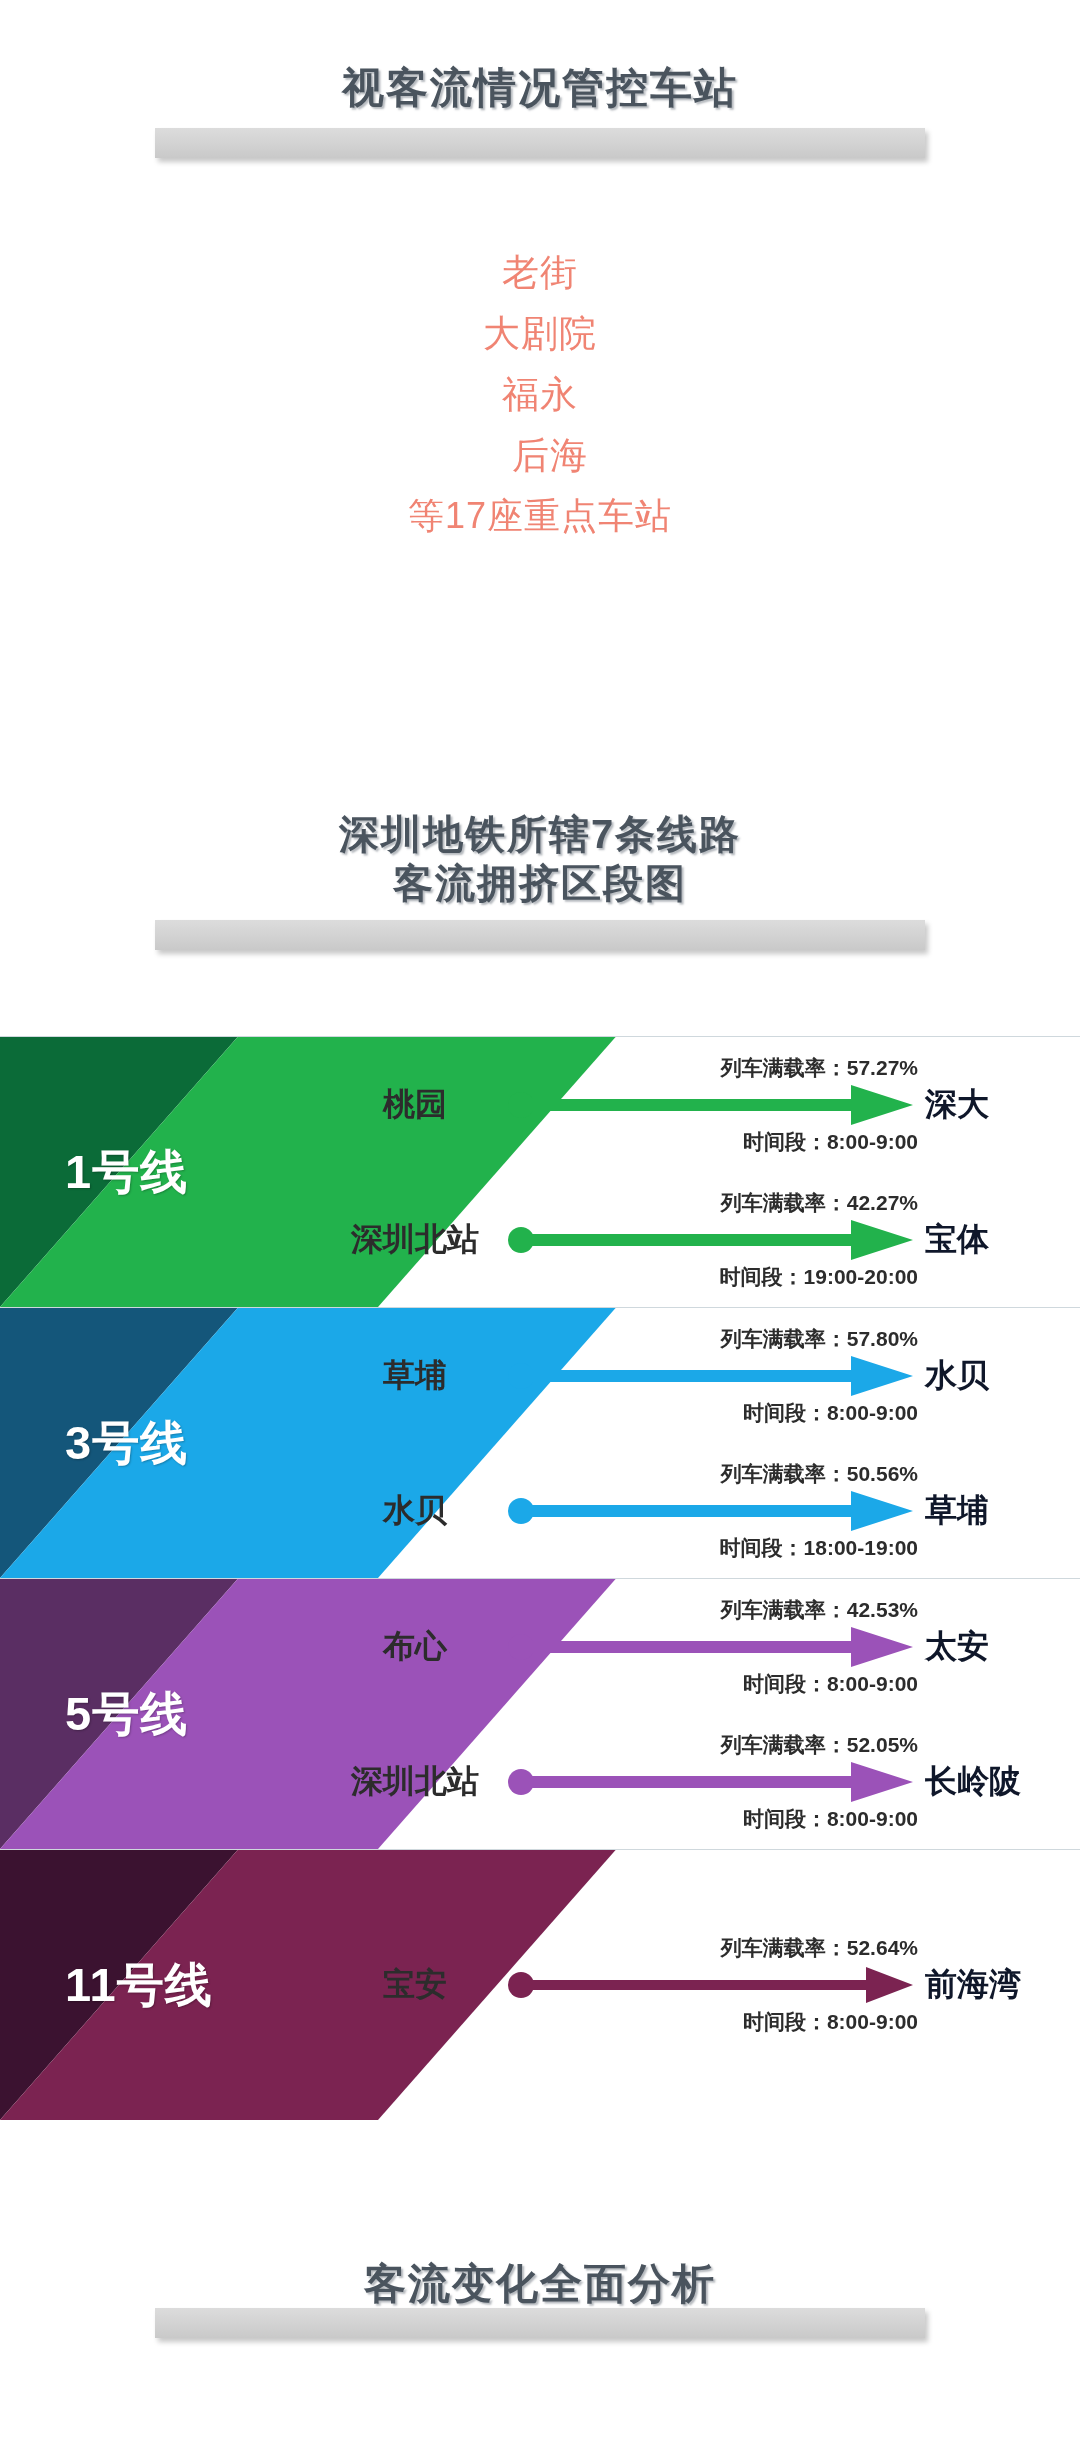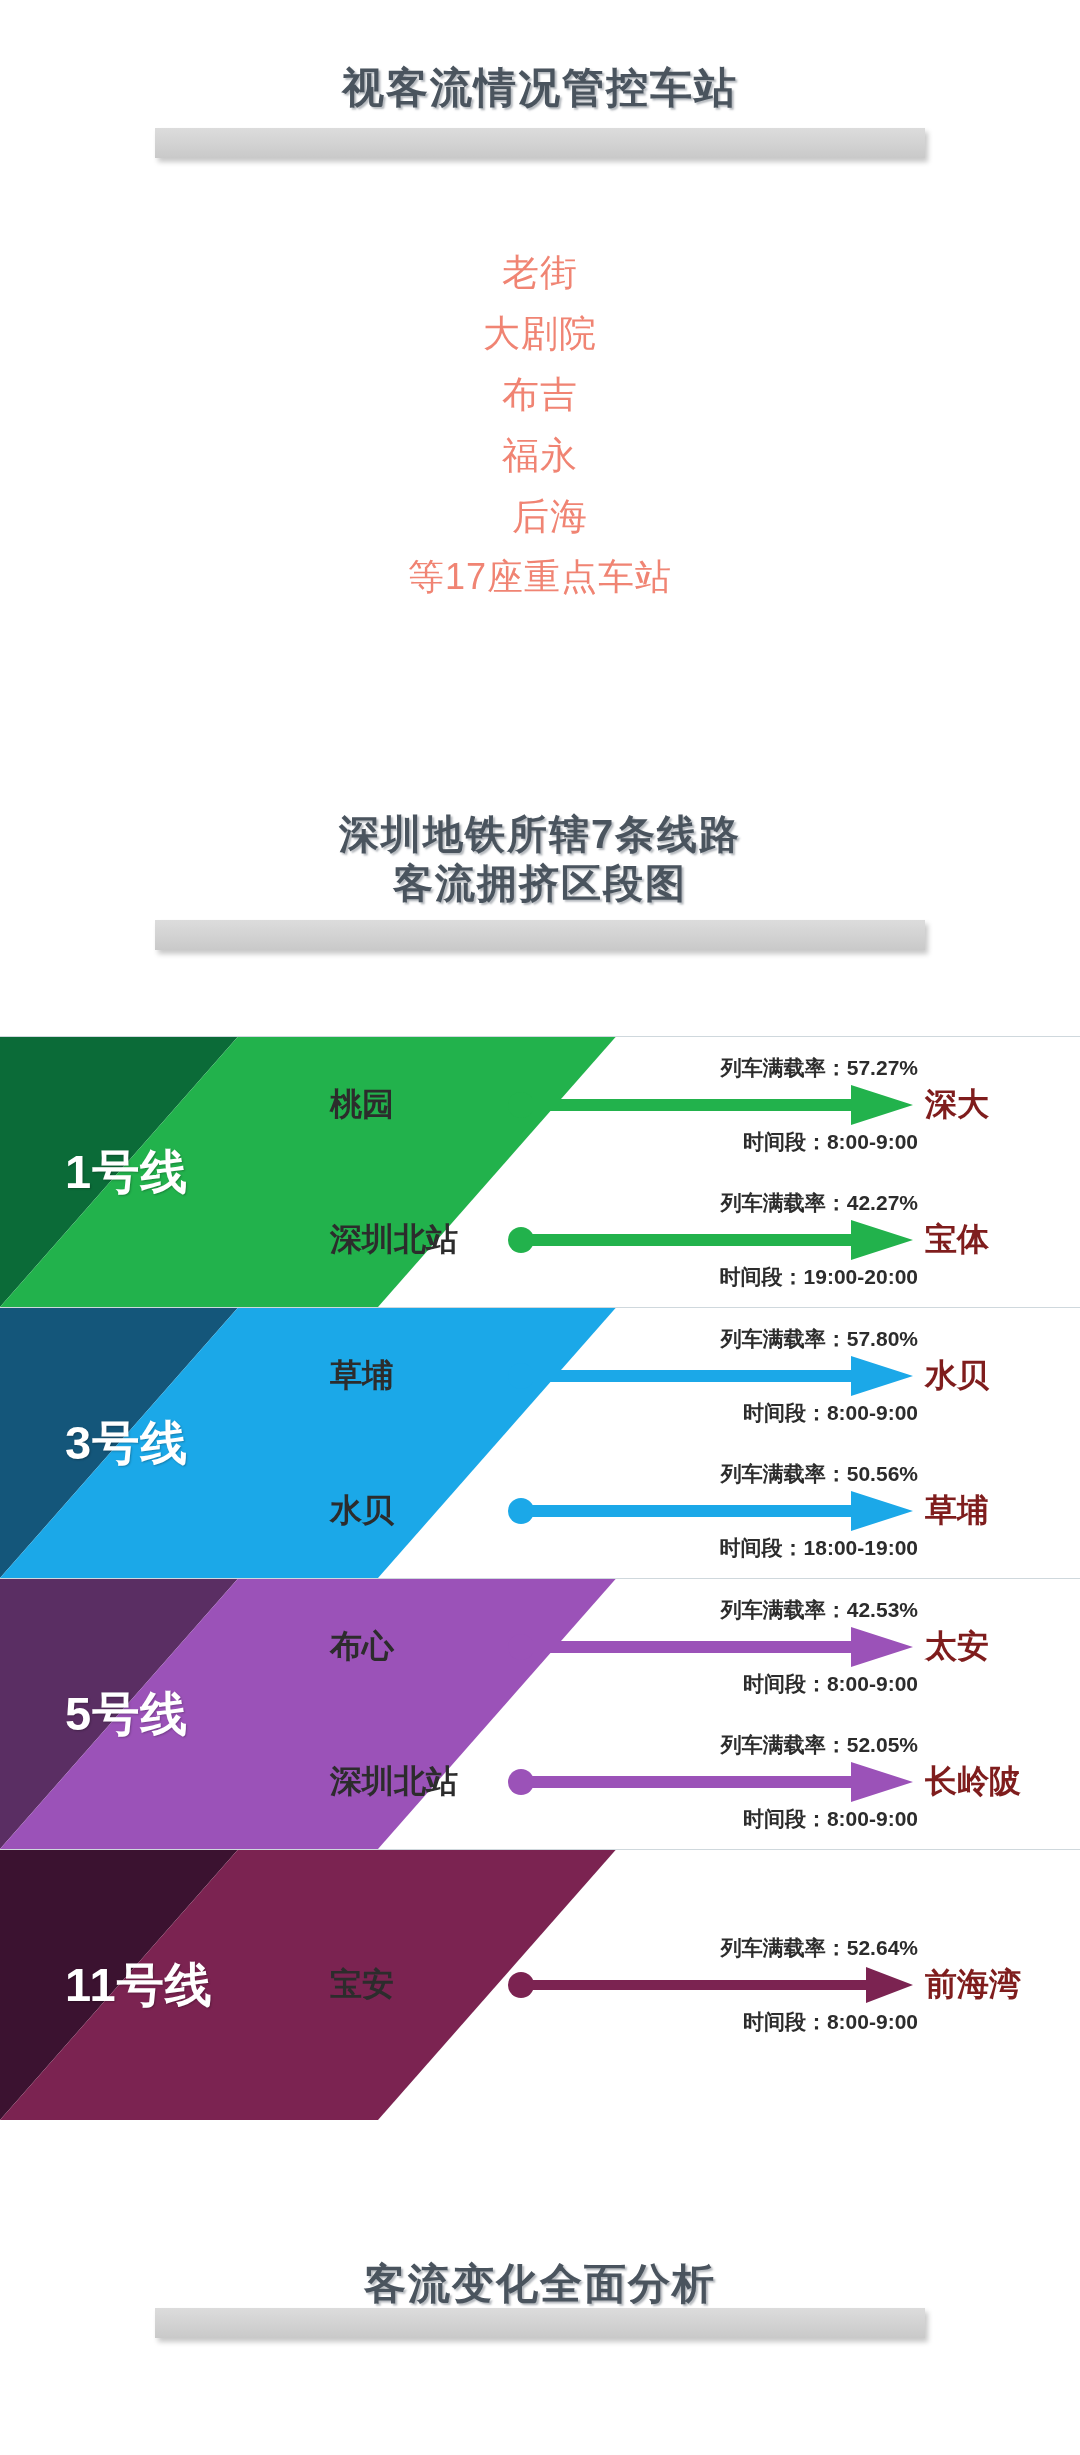--- a/index.html
+++ b/index.html
@@ -132,21 +132,21 @@
     flex-direction: column;
     justify-content: space-around;
   }
   .flow-row {
     display: flex;
     align-items: center;
     height: 120px;
   }
   .flow-origin {
     width: 170px;
-    text-align: left;
+    text-align: center;
     padding-right: 8px;
     font-size: 32px;
     color: #2c2c2c;
     font-weight: bold;
     white-space: nowrap;
   }
   .flow-mid {
     position: relative;
     width: 405px;
     height: 110px;
@@ -176,37 +176,36 @@
     font-size: 21px;
     color: #2c2c2c;
     font-weight: bold;
     white-space: nowrap;
   }
   .flow-metric { top: 4px; }
   .flow-period { bottom: 4px; }
   .flow-dest {
     padding-left: 12px;
     font-size: 32px;
-    color: #7f1d1d;
+    color: #0f172a;
     font-weight: bold;
     white-space: nowrap;
   }
 </style>
 </head>
 <body>
 
 <div class="banner" id="banner-top">
   <div class="banner-bar"></div>
   <div class="banner-text">视客流情况管控车站</div>
 </div>
 
 <div id="station-list">
   <div class="station-item" style="color: rgb(240, 132, 115);">老街</div>
   <div class="station-item" style="color: rgb(240, 132, 115);">大剧院</div>
-  <div class="station-item" style="color: rgb(240, 132, 115);">布吉</div>
   <div class="station-item" style="color: rgb(240, 132, 115);">福永</div>
   <div class="station-item" style="color: rgb(240, 132, 115); margin-left: 20px;">后海</div>
   <div class="station-item last" style="color: rgb(240, 132, 115);">等17座重点车站</div>
 </div>
 
 <div class="banner" id="banner-mid">
   <div class="banner-bar"></div>
   <div class="banner-text">深圳地铁所辖7条线路
 客流拥挤区段图</div>
 </div>

